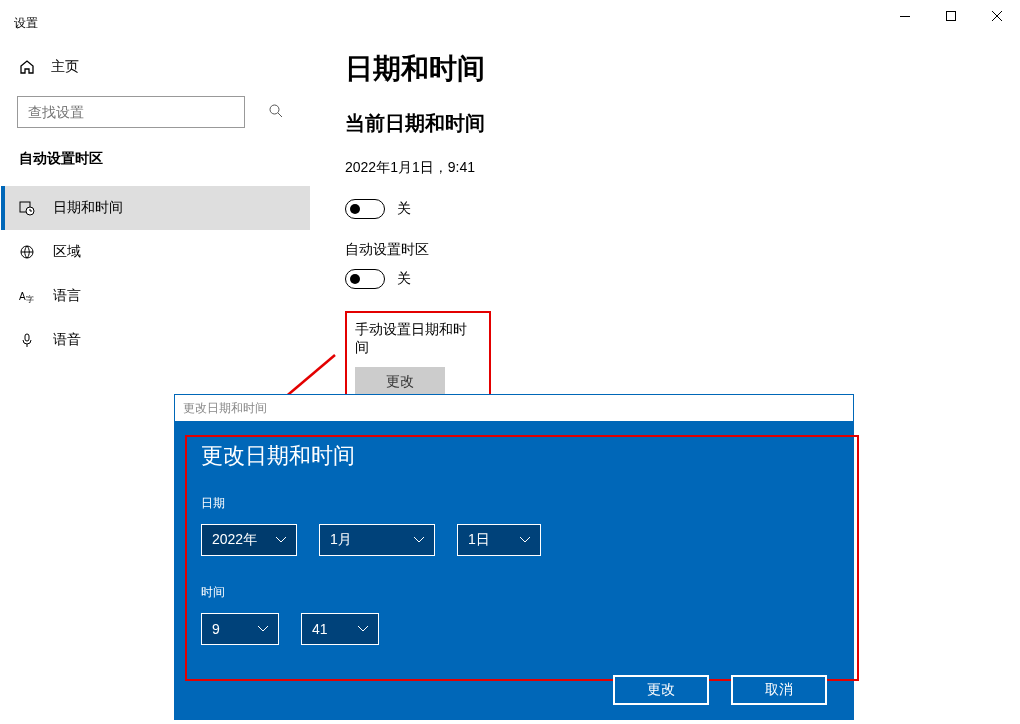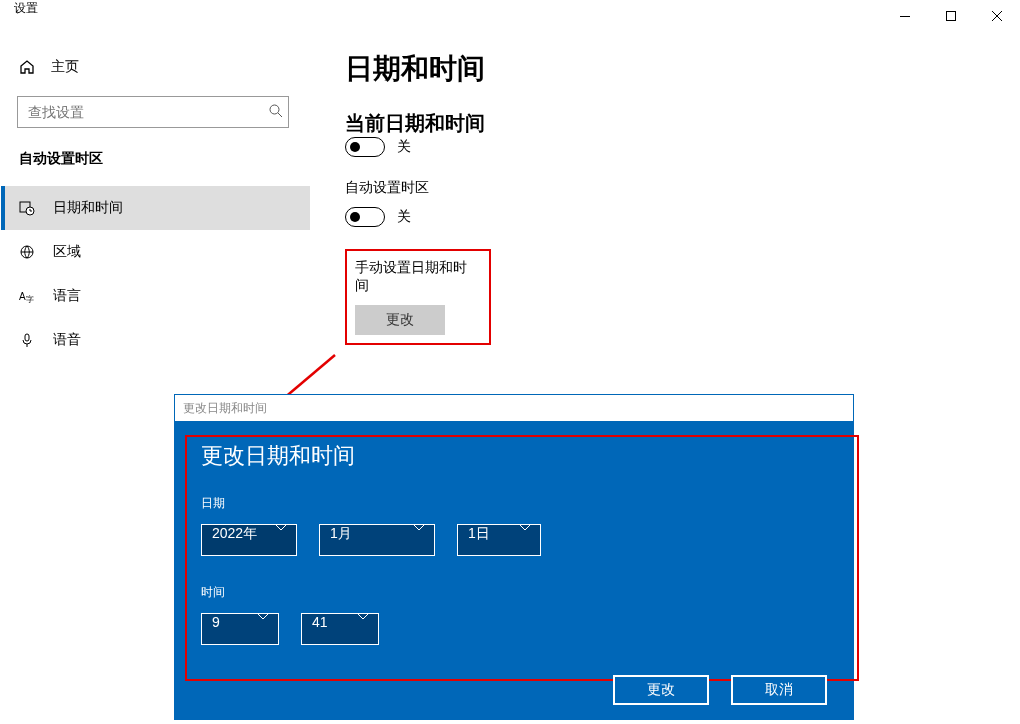--- a/index.html
+++ b/index.html
@@ -1,24 +1,24 @@
 <!DOCTYPE html>
 <html><head>
   <meta charset="utf-8">
   <style>
     *{margin:0;padding:0;box-sizing:border-box;font-family:"Microsoft YaHei","Segoe UI",sans-serif}
     body{width:1020px;height:724px;background:#fff;overflow:hidden;position:relative;color:#000}
-    .titlebar{height:32px;display:flex;align-items:flex-start;padding-left:14px;font-size:12px}
+    .titlebar{height:32px;display:flex;align-items:flex-end;padding-left:14px;font-size:12px}
     .win-controls{margin-left:auto;display:flex}
     .win-btn{width:46px;height:32px;display:flex;align-items:center;justify-content:center;color:#000}
     .sidebar{position:absolute;left:0;top:32px;width:310px;padding:16px 0 0 1px}
     .home{display:flex;align-items:center;padding:10px 18px;font-size:14px}
     .home svg{margin-right:16px}
     .search-wrap{margin:10px 16px 18px 16px;position:relative}
-    .search{width:272px;height:32px;border:1px solid #999;padding:0 36px 0 10px;font-size:14px;background:#fff}
+    .search{width:228px;height:32px;border:1px solid #999;padding:0 36px 0 10px;font-size:14px;background:#fff}
     .search-ico{position:absolute;right:10px;top:7px}
     .side-head{font-size:14px;font-weight:600;padding:4px 18px 18px 18px}
     .nav{padding:0}
     .nav-item{height:44px;display:flex;align-items:center;padding:0 18px;font-size:14px;position:relative}
     .nav-item svg,.nav-icon{margin-right:18px;width:16px;flex-shrink:0}
     .nav-item.active{background:#dedede}
     .nav-item.active::before{content:'';position:absolute;left:0;top:0;width:4px;height:100%;background:#0067b8}
     .main{position:absolute;left:345px;top:50px;right:20px}
     .main h1{font-size:28px;font-weight:600;margin-bottom:22px}
     .sect-head{font-size:20px;font-weight:600}
@@ -31,21 +31,21 @@
     .redbox{border:2px solid #e30000;padding:8px 10px 8px 8px;width:146px}
     .change-btn{width:90px;height:30px;border:none;background:#ccc;font-size:14px;color:#333;margin-top:6px}
     .arrow{position:absolute;left:225px;top:345px;pointer-events:none}
     .modal{position:absolute;left:174px;top:394px;width:680px;border:1px solid #0067b8}
     .modal-title{background:#fff;height:26px;font-size:12px;color:#888;padding:5px 8px}
     .modal-body{background:#0067b8;color:#fff;padding:20px 26px 16px 26px;position:relative;height:298px}
     .modal-body h2{font-size:22px;font-weight:400;margin-bottom:24px}
     .red-hl{position:absolute;border:2px solid #e30000;left:10px;top:14px;right:-6px;height:246px;pointer-events:none}
     .fld-label{font-size:12px;margin-bottom:12px}
     .combos{display:flex;gap:22px;margin-bottom:28px}
-    .combo{border:1px solid #fff;height:32px;display:flex;justify-content:space-between;padding:0 10px;font-size:14px;background:#00427a}
+    .combo{border:1px solid #fff;height:32px;display:flex;align-items:center;justify-content:space-between;padding:0 10px;font-size:14px;background:#00427a}
     .combo.sel{background:#003b6d}
     .chev{margin-left:12px}
     .combo.y{width:96px}.combo.m{width:116px}.combo.d{width:84px}.combo.h,.combo.mi{width:78px}
     .modal-foot{position:absolute;right:26px;bottom:14px;display:flex;gap:22px}
     .m-btn{width:96px;height:30px;border:2px solid #fff;background:#0067b8;color:#fff;font-size:14px}
   </style>
 </head>
 <body>
 
 <div class="titlebar">
@@ -113,20 +113,21 @@
           <path d="M4 8 A4 4 0 0 0 12 8 M8 12 V15" fill="none" stroke="#000"></path>
         </svg>
       <span>语音</span>
     </div>
   </div>
 </div>
 
 <div class="main">
   <h1>日期和时间</h1>
   <div class="sect-head">当前日期和时间</div>
+  <div class="cur-time">2022年1月1日，9:41</div>
 
   <div class="toggle-row">
     <div class="toggle"></div>
     <span class="toggle-text">关</span>
   </div>
 
   <div class="label">自动设置时区</div>
   <div class="toggle-row">
     <div class="toggle"></div>
     <span class="toggle-text">关</span>

